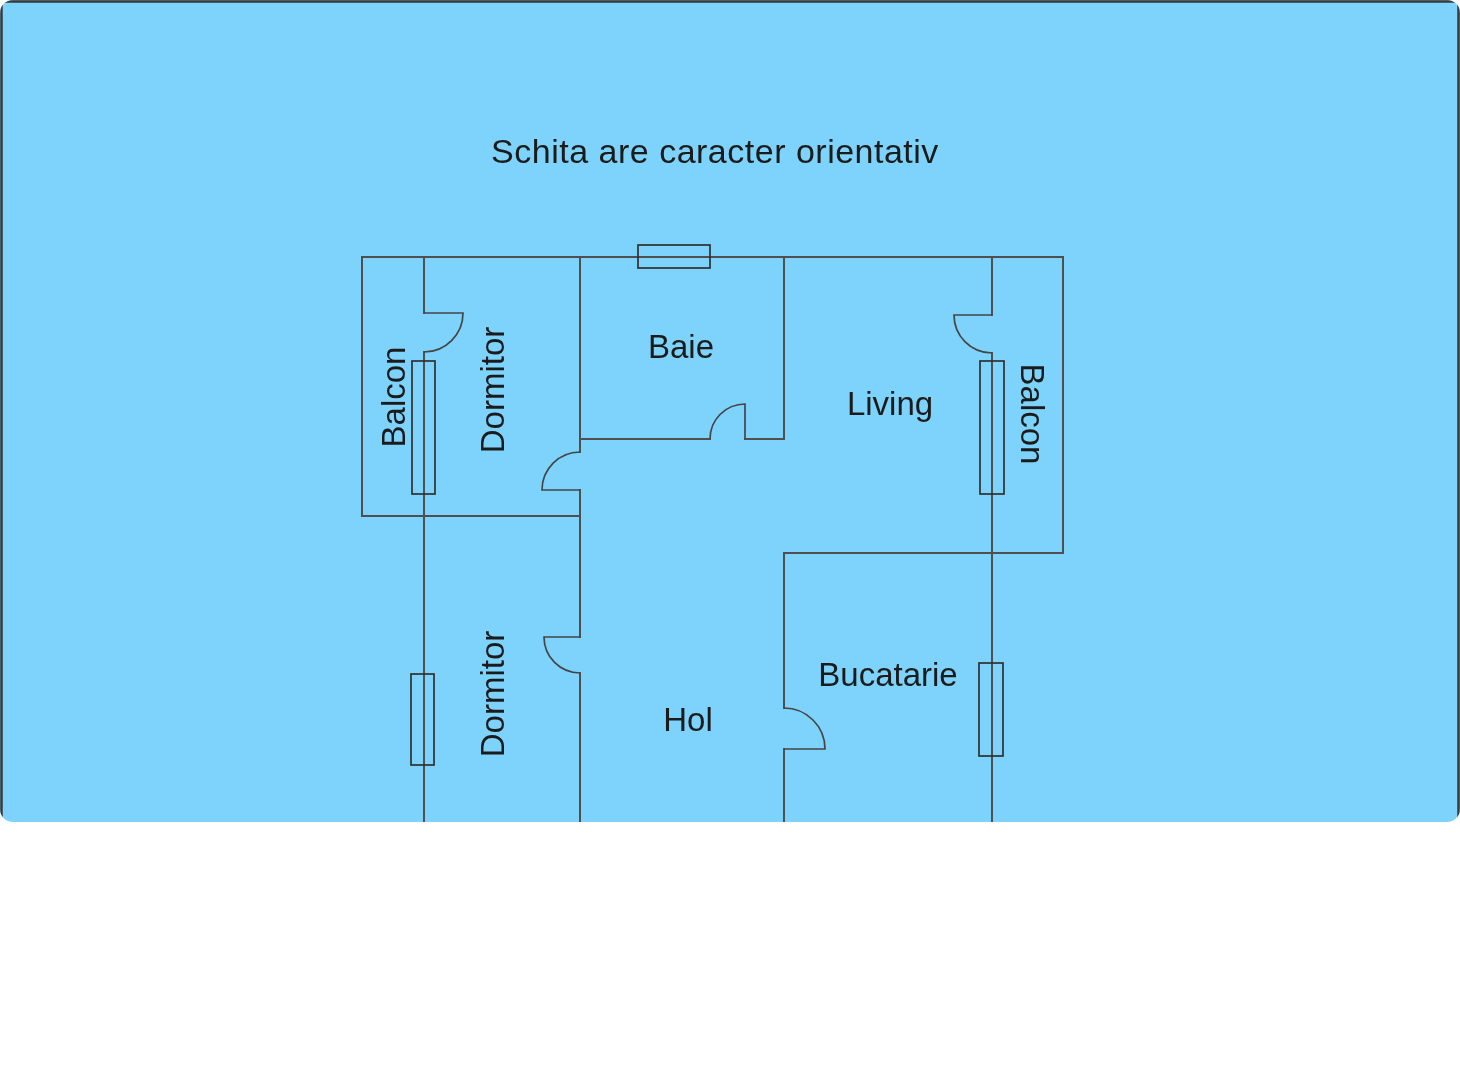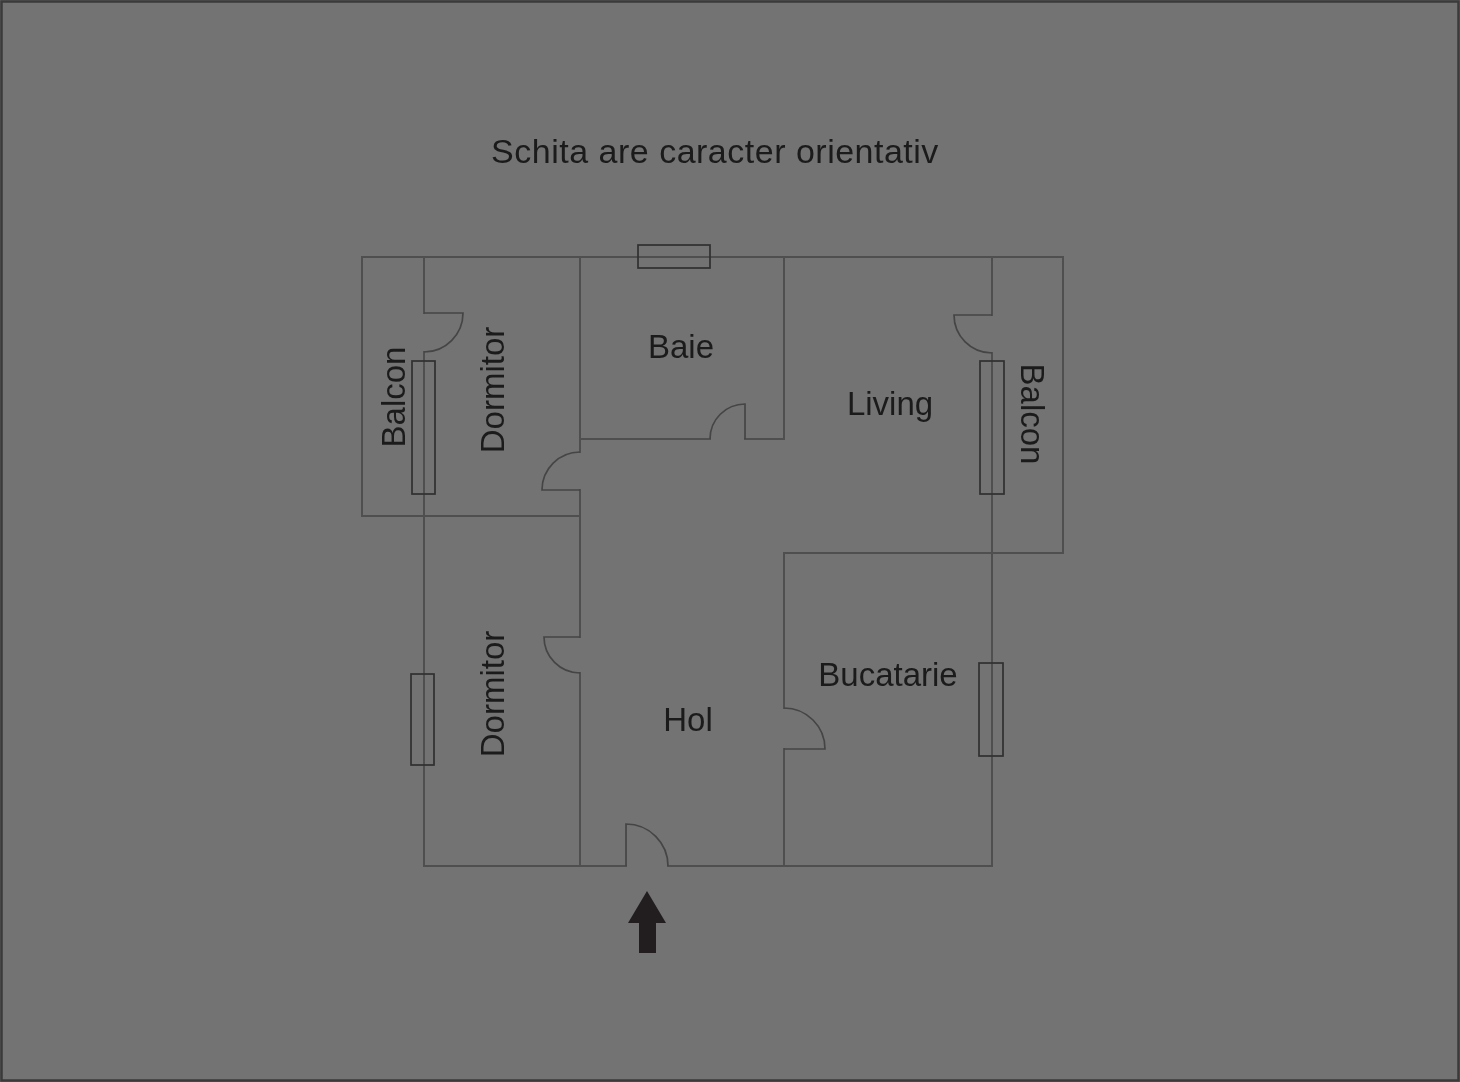--- a/index.html
+++ b/index.html
@@ -3,24 +3,25 @@
 <meta charset="utf-8">
 <style>
   html, body {
     margin: 0;
     padding: 0;
     background: #ffffff;
   }
   .canvas {
     position: relative;
     width: 1460px;
-    height: 1082px;
-    background: #737373;
+    height: 822px;
+    background: #7dd3fc;
     overflow: hidden;
     font-family: "Liberation Sans", sans-serif;
+    border-radius: 13px;
   }
   svg { display: block; }
   .page-border {
     fill: none;
     stroke-width: 2.5;
   }
   .walls path {
     fill: none;
     stroke-width: 2;
     stroke-linecap: square;

